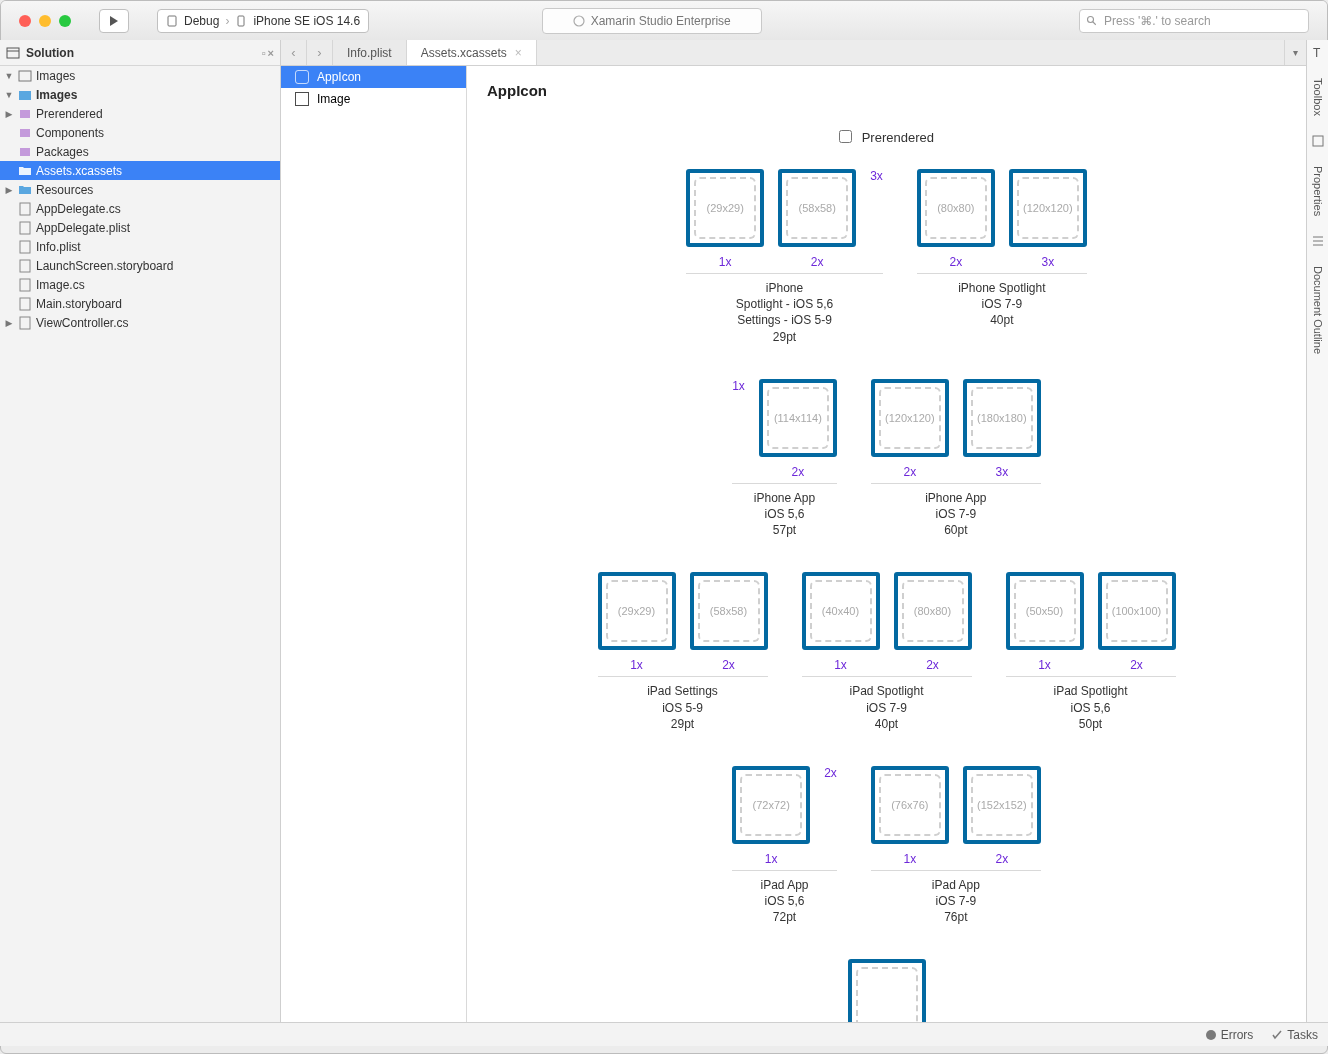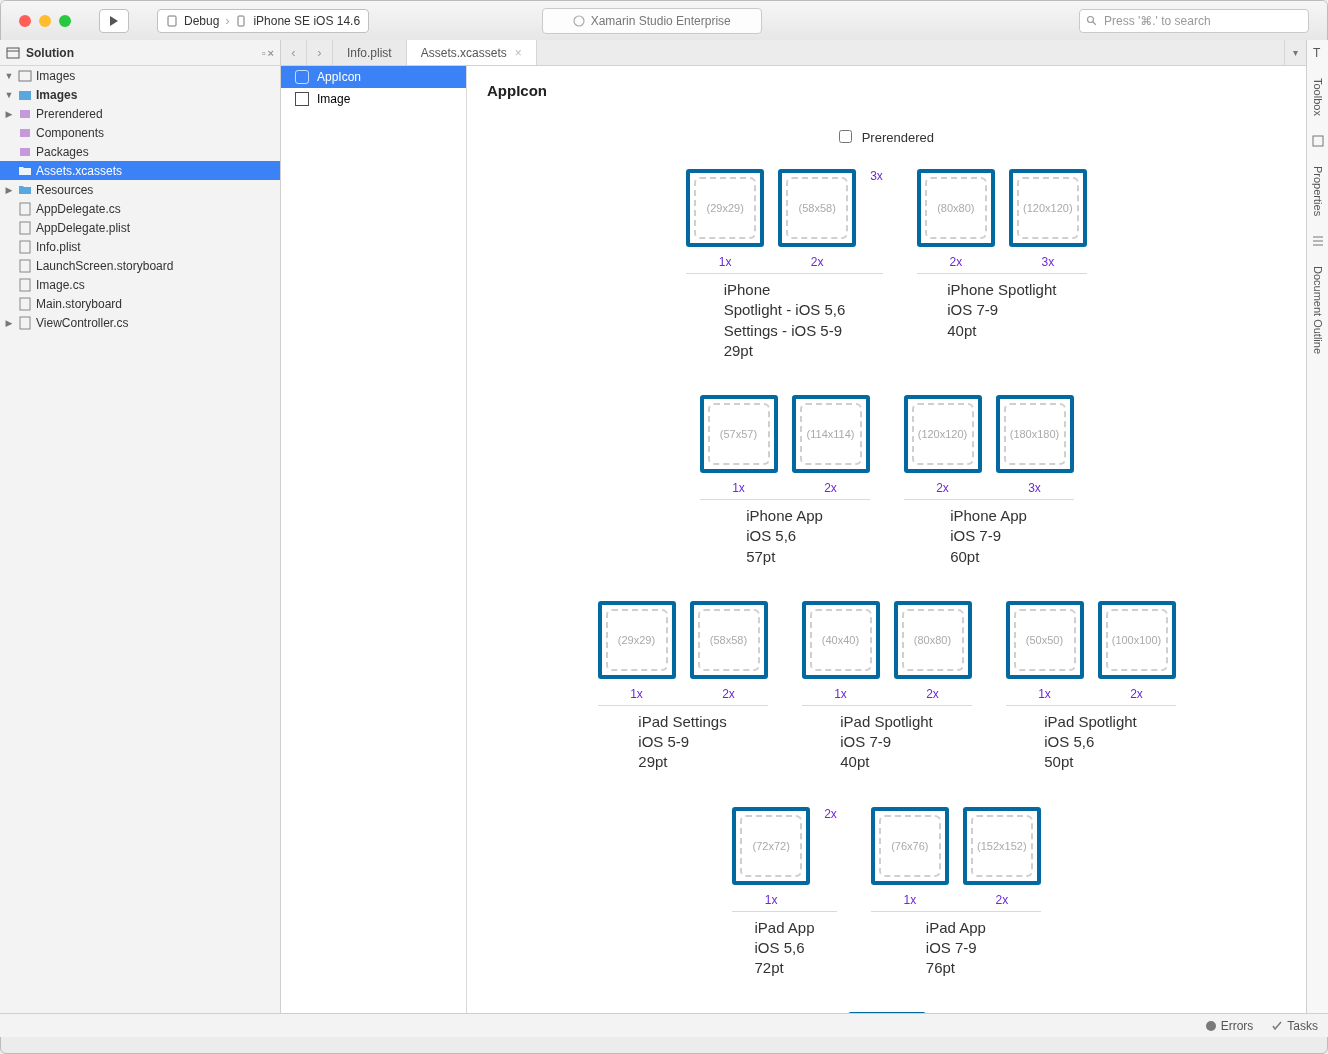--- a/index.html
+++ b/index.html
@@ -58,24 +58,24 @@
 .prerow input{ margin-right:6px; transform:translateY(1px);}
 .groups{ display:flex; flex-direction:column; gap:34px; align-items:center; }
 .grouprow{ display:flex; gap:34px; justify-content:center; }
 .group{ display:flex; flex-direction:column; align-items:center; }
 .slots{ display:flex; gap:14px; }
 .slotcol{ display:flex; flex-direction:column; align-items:center; gap:8px; }
 .slot{ width:78px;height:78px; border:4px solid #0369a1; border-radius:3px; background:#fff; display:flex;align-items:center;justify-content:center; }
 .slot .dash{ width:62px;height:62px; border:2px dashed #cfcfcf; border-radius:6px; display:flex;align-items:center;justify-content:center; font-size:11px; color:#aaa; }
 .scale{ font-size:12px; color:#6d28d9; }
 .groupline{ width:100%; border-top:1px solid #d9d9d9; margin:4px 0 6px; }
-.gdesc{ font-size:15px; color:#333; line-height:1.35; }
-
-
-.status{ position:absolute; left:0;right:0;bottom:17px;height:24px; background:#f3f3f3; border-top:1px solid #cfcfcf; display:flex; align-items:center; justify-content:flex-end; padding:0 10px; gap:18px; font-size:12px; color:#555;}
+.gdesc{ font-size:12px; color:#333; text-align:center; line-height:1.35; }
+
+
+.status{ position:absolute; left:0;right:0;bottom:8px;height:24px; background:#f3f3f3; border-top:1px solid #cfcfcf; display:flex; align-items:center; justify-content:flex-end; padding:0 10px; gap:18px; font-size:12px; color:#555;}
 .status .item{display:flex;align-items:center;gap:4px;}
 .status svg{width:12px;height:12px;fill:#7a7a7a;}
 </style>
 </head>
 <body>
 
 <div class="toolbar">
   <div class="traffic">
     <div class="dot red"></div>
     <div class="dot yellow"></div>
@@ -327,23 +327,20 @@
                   </div>
                 </div>
                 <div class="groupline"></div>
                 <div class="gdesc">iPhone Spotlight<br>iOS 7-9<br>40pt</div>
               </div>
             </div>
             <div class="grouprow">
               <div class="group">
                 <div class="slots">
                   <div class="slotcol">
-                    <div class="slot">
-                      <div class="dash">(57x57)</div>
-                    </div>
                     <div class="scale">1x</div>
                   </div>
                   <div class="slotcol">
                     <div class="slot">
                       <div class="dash">(114x114)</div>
                     </div>
                     <div class="scale">2x</div>
                   </div>
                 </div>
                 <div class="groupline"></div>

